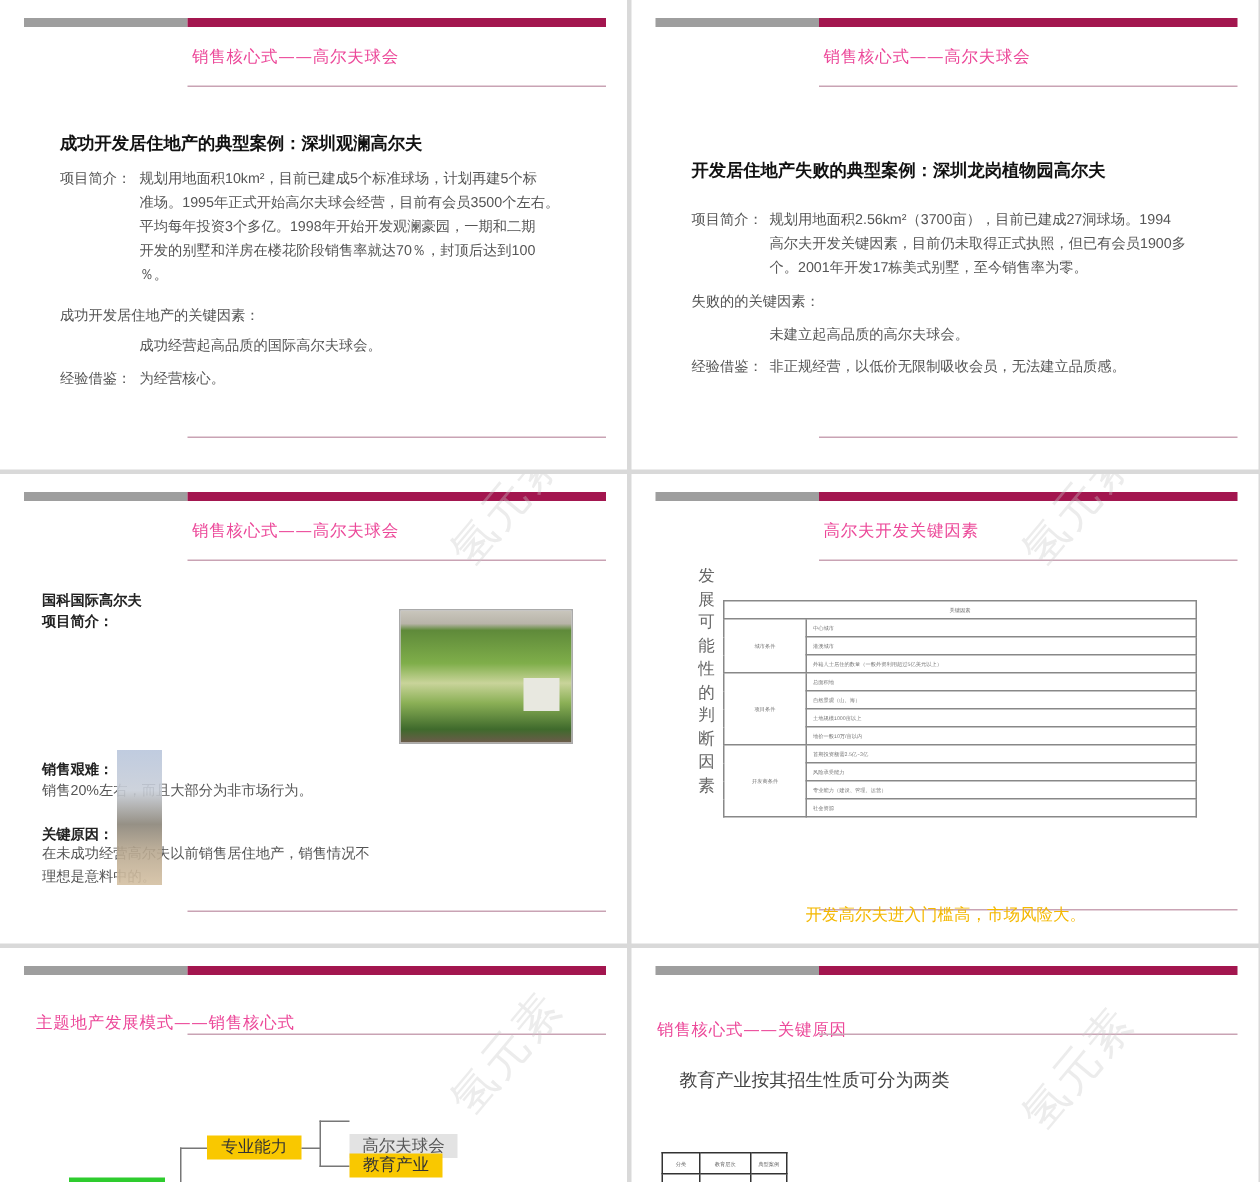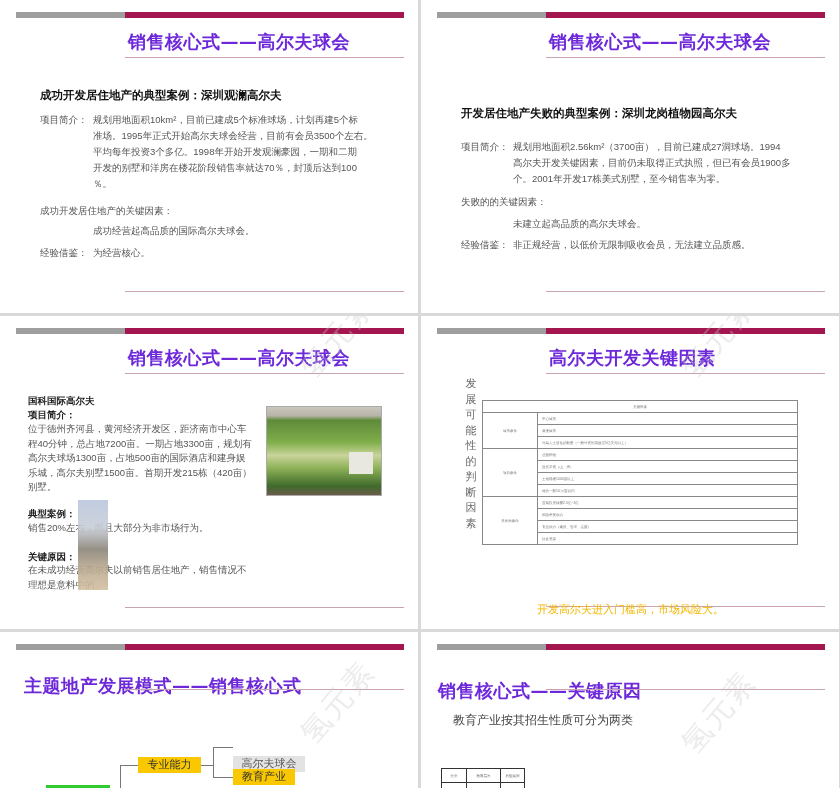--- a/index.html
+++ b/index.html
@@ -8,21 +8,21 @@
     .grid { position: absolute; left: 0; top: 0; width: 840px; height: 788px; }
     .slide { position: absolute; background: #fff; overflow: hidden; width: 418px; height: 313px; }
     .s1 { left: 0; top: 0; }
     .s2 { left: 421px; top: 0; }
     .s3 { left: 0; top: 316px; }
     .s4 { left: 421px; top: 316px; }
     .s5 { left: 0; top: 632px; height: 156px; }
     .s6 { left: 421px; top: 632px; height: 156px; }
     .bar-gray { position: absolute; left: 16px; top: 12px; width: 109px; height: 6px; background: #9e9e9e; }
     .bar-red { position: absolute; left: 125px; top: 12px; width: 279px; height: 6px; background: #a3164f; }
-    .title { position: absolute; left: 128px; top: 30px; font-size: 18px; font-weight: bold; color: #6d28d9; letter-spacing: 0.5px; }
+    .title { position: absolute; left: 128px; top: 30px; font-size: 11px; font-weight: normal; color: #ec4899; letter-spacing: 0.5px; }
     .hline { position: absolute; left: 125px; width: 279px; height: 1px; background: #c9a3b4; }
     .h1 { position: absolute; font-size: 11.5px; font-weight: bold; color: #111; }
     .txt { position: absolute; font-size: 9.5px; line-height: 16px; color: #555; font-family: "Liberation Sans", "DejaVu Sans", sans-serif; }
     .lbl { position: absolute; font-size: 9.5px; line-height: 16px; color: #555; font-family: "Liberation Sans", sans-serif; }
     .watermark { position: absolute; font-size: 30px; color: rgba(200,200,200,0.35); transform: rotate(-50deg); font-family: "DejaVu Sans", sans-serif; letter-spacing: 2px; pointer-events: none; }
     .bold { font-weight: bold; color: #222; }
     .photo1 { position: absolute; left: 266px; top: 90px; width: 116px; height: 90px;
       background: linear-gradient(180deg, #c9c6bd 0%, #b8b4a8 10%, #5f8a3a 15%, #7fae4a 40%, #c9d49a 55%, #8bb056 70%, #3f6a2c 90%, #6b5b4a 100%); border: 1px solid #aaa; }
     .photo1 .bld { position: absolute; right: 8px; top: 45px; width: 24px; height: 22px; background: #e8e8e0; }
     .photo2 { position: absolute; left: 78px; top: 184px; width: 30px; height: 90px;
@@ -88,31 +88,24 @@
   </div>
 
   <div class="slide s3">
     <div class="bar-gray"></div>
     <div class="bar-red"></div>
     <div class="title">销售核心式——高尔夫球会</div>
     <div class="hline" style="top:57px"></div>
     <div class="watermark" style="left:290px;top:0px">氢元素</div>
     <div class="txt bold" style="left:28px;top:77px">国科国际高尔夫</div>
     <div class="txt bold" style="left:28px;top:91px">项目简介：</div>
-    <div class="txt" style="left:28px;top:106px;width:240px;line-height:14.5px">
-      <div>位于德州齐河县，黄河经济开发区，距济南市中心车</div>
-      <div>程40分钟，总占地7200亩。一期占地3300亩，规划有</div>
-      <div>高尔夫球场1300亩，占地500亩的国际酒店和建身娱</div>
-      <div>乐城，高尔夫别墅1500亩。首期开发215栋（420亩）</div>
-      <div>别墅。</div>
-    </div>
     <div class="photo1">
         <div class="bld"></div>
       </div>
-    <div class="txt bold" style="left:28px;top:190px">典型案例：</div>
+    <div class="txt bold" style="left:28px;top:190px">销售艰难：</div>
     <div class="txt" style="left:28px;top:204px">销售20%左右，而且大部分为非市场行为。</div>
     <div class="txt bold" style="left:28px;top:233px">关键原因：</div>
     <div class="txt" style="left:28px;top:247px;width:240px;line-height:14.5px">
       <div>在未成功经营高尔夫以前销售居住地产，销售情况不</div>
       <div>理想是意料中的。</div>
     </div>
     <div class="photo2"></div>
     <div class="hline" style="top:291px"></div>
   </div>
 

